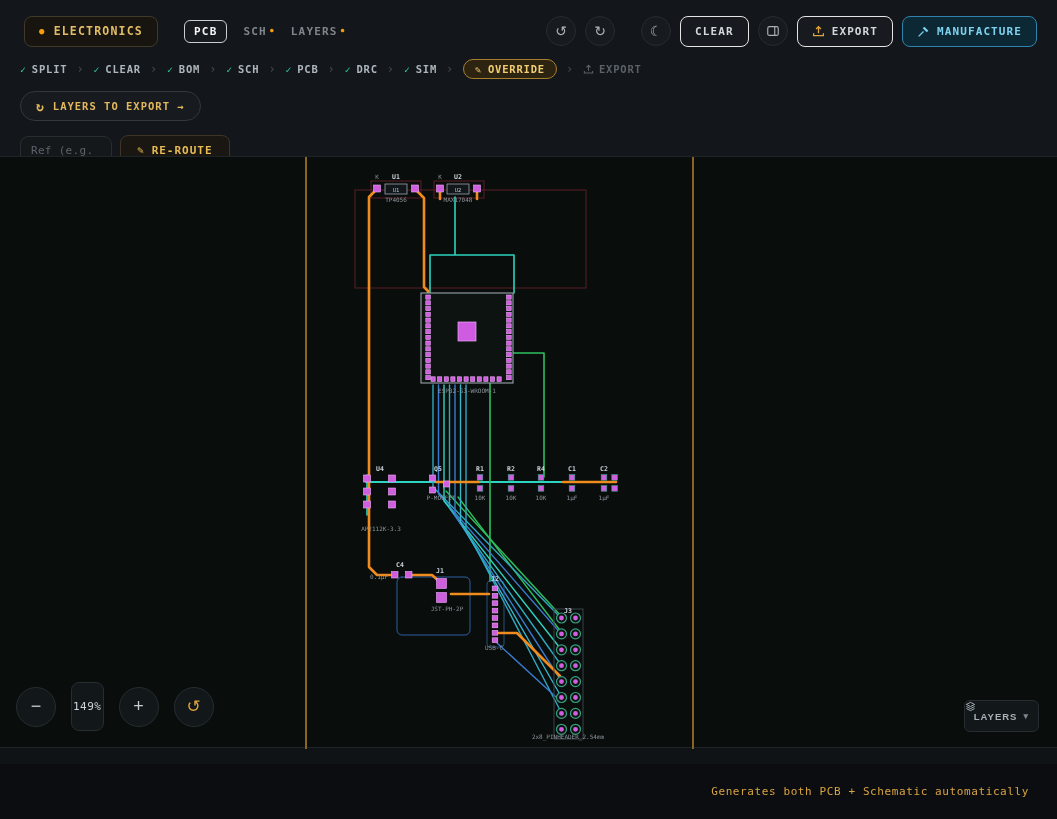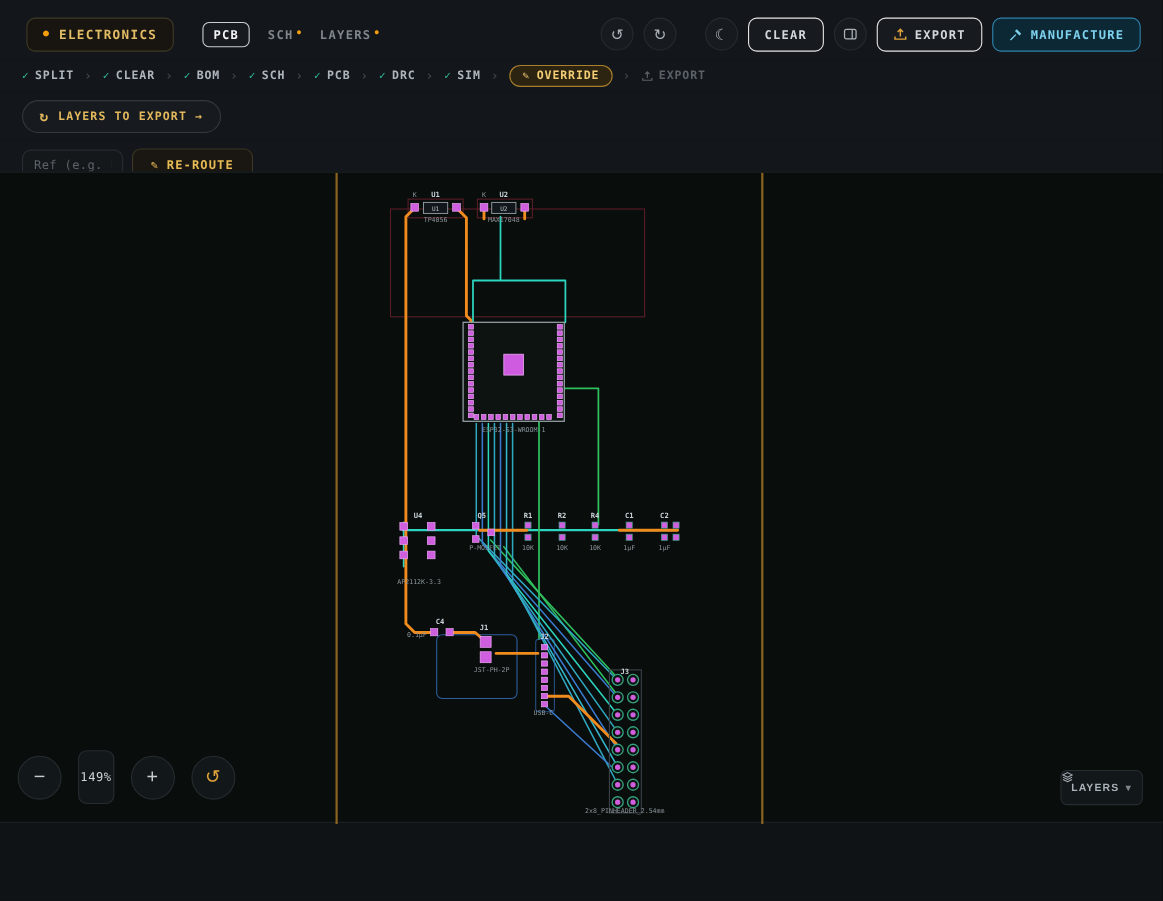--- a/index.html
+++ b/index.html
@@ -424,14 +424,17 @@
       <svg width="11" height="11" viewBox="0 0 16 16" fill="none" stroke="currentColor" stroke-width="1.4">
           <path d="M8 2l6 3-6 3-6-3z"></path>
           <path d="M2 8l6 3 6-3"></path>
           <path d="M2 11l6 3 6-3"></path>
         </svg>
       <span>LAYERS</span>
       <span class="chev">▾</span>
     </button>
   </section>
 
+  <footer class="footer">
+    <span class="footer-note">Generates both PCB + Schematic automatically</span>
+  </footer>
 
 </div>
 
 </body></html>

